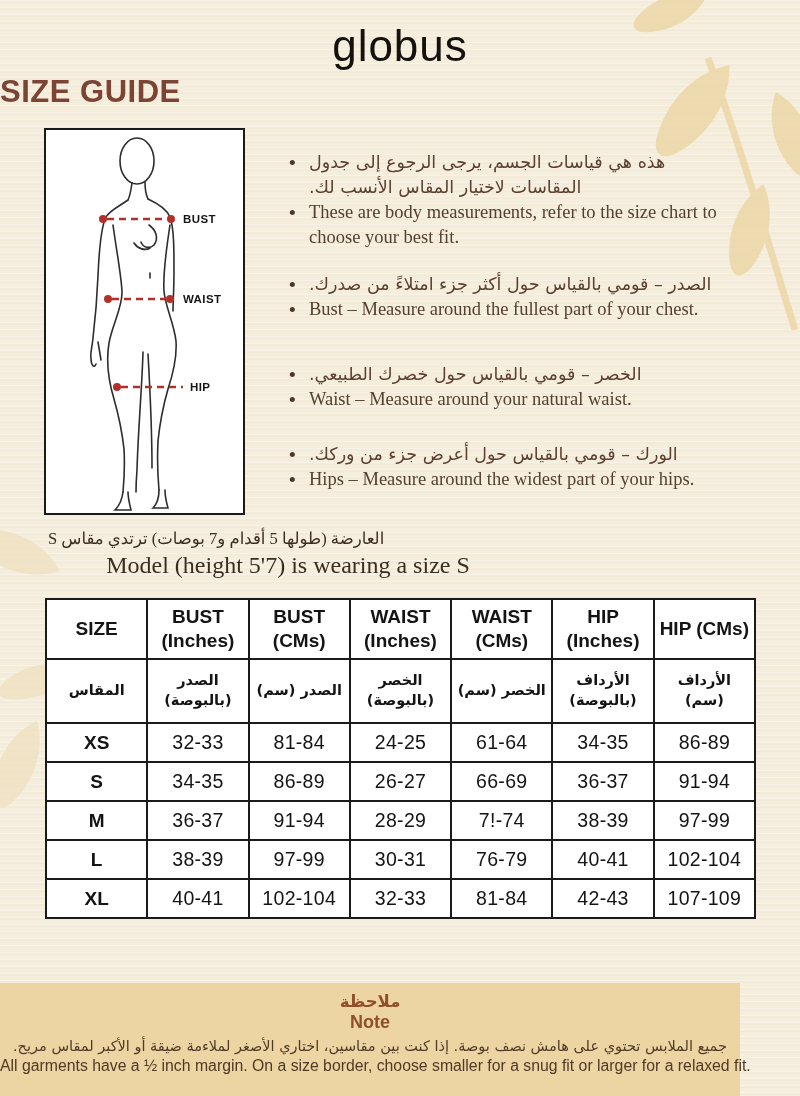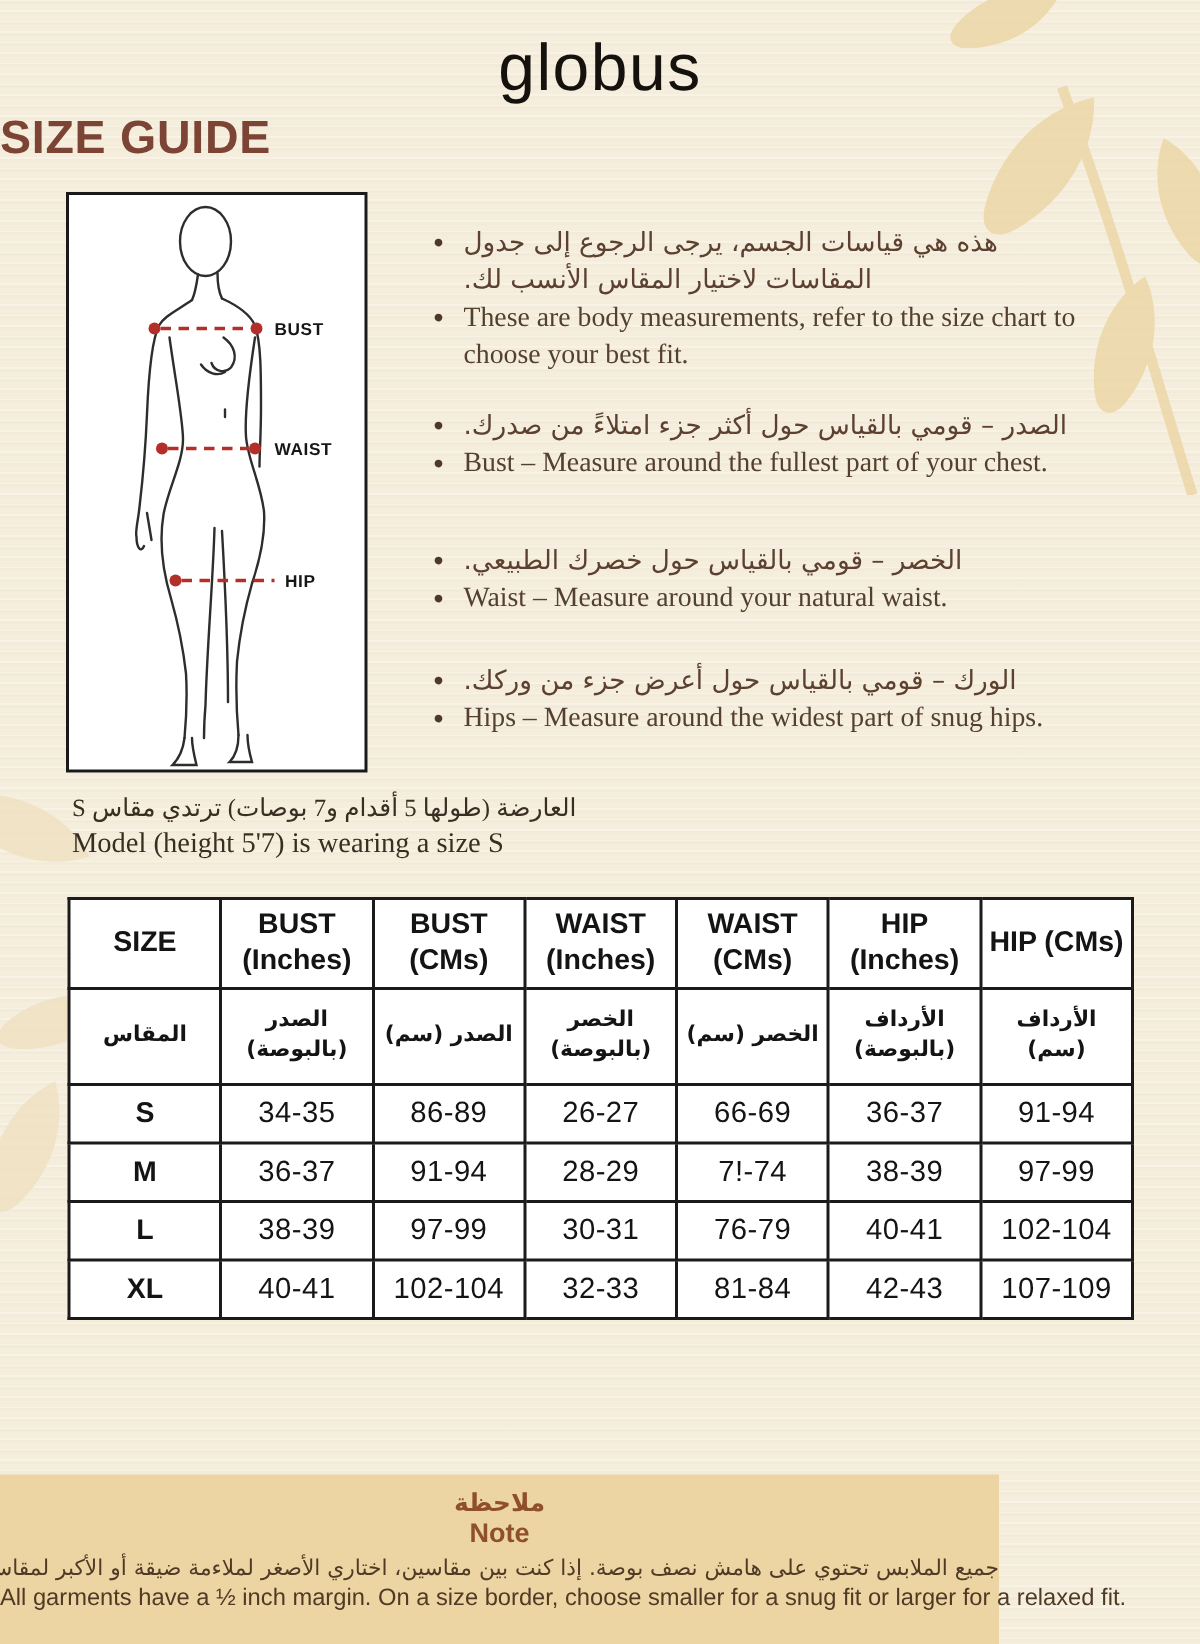--- a/index.html
+++ b/index.html
@@ -33,40 +33,40 @@
   .group.g2{margin-bottom:40px;}
   .group.g3{margin-bottom:30px;}
   .bullet-line{display:flex;align-items:flex-start;}
   .bdot{flex:none;width:20px;font-size:19px;line-height:25px;color:#4d382b;}
   .btxt{line-height:25px;color:#5c4130;}
   .btxt.ar{direction:rtl;text-align:left;font-family:"DejaVu Sans",sans-serif;font-size:17.5px;}
   .btxt.en{font-family:"Liberation Serif",serif;font-size:18.5px;color:#54402f;}
 
   .model-note{position:absolute;left:48px;top:527px;width:480px;}
   .model-ar{direction:rtl;text-align:left;font-family:Liberation Serif, serif;font-size:16.5px;color:#3a2d21;line-height:1.4;}
-  .model-en{font-family:"Liberation Serif",serif;font-size:19px;color:#3a2d21;margin-top:2px;}
+  .model-en{font-family:"Liberation Serif",serif;font-size:24px;color:#3a2d21;margin-top:2px;text-align:center;}
 
   table.size-table{
     position:absolute;left:45px;top:598px;width:711px;
     border-collapse:collapse;table-layout:fixed;background:#ffffff;
   }
   .size-table th,.size-table td{
     border:2px solid #1b1b1b;text-align:center;vertical-align:middle;
     padding:2px 2px;color:#141414;overflow:hidden;
   }
   tr.hrow-en{height:60px;margin-left:28px;}
   tr.hrow-ar{height:64px;margin-left:43px;}
   tr.drow{height:39px;}
   .th-en{font-size:19px;font-weight:700;line-height:1.25;font-family:"Liberation Sans",sans-serif;}
   .th-ar{font-size:14.5px;font-weight:700;direction:rtl;line-height:1.35;font-family:"DejaVu Sans",sans-serif;}
   .td-size{font-weight:700;font-size:19px;}
   .td-val{font-size:19.5px;letter-spacing:0.3px;}
 
   .note-section{
-    position:absolute;left:0;top:983px;width:666px;height:113px;
+    position:absolute;left:0;top:983px;width:740px;height:113px;
     background:#ecd4a3;text-align:center;
   }
   .note-title-ar{margin-top:9px;font-size:16.5px;font-weight:700;color:#8f4f2c;font-family:"DejaVu Sans",sans-serif;direction:rtl;}
   .note-title-en{font-size:18px;font-weight:700;color:#8f4f2c;margin-top:1px;}
   .note-body-ar{font-size:14.5px;color:#4f3a26;margin-top:5px;direction:rtl;font-family:"DejaVu Sans",sans-serif;white-space:nowrap;}
   .note-body-en{font-size:15.8px;color:#4f3a26;margin-top:3px;white-space:nowrap;}
 </style>
 </head>
 <body>
 
@@ -163,21 +163,21 @@
         <span class="btxt en">Waist – Measure around your natural waist.</span>
       </div>
     </div>
     <div class="group g4">
       <div class="bullet-line">
         <span class="bdot">•</span>
         <span class="btxt ar">الورك – قومي بالقياس حول أعرض جزء من وركك.</span>
       </div>
       <div class="bullet-line">
         <span class="bdot">•</span>
-        <span class="btxt en">Hips – Measure around the widest part of snug hips.</span>
+        <span class="btxt en">Hips – Measure around the widest part of your hips.</span>
       </div>
     </div>
   </div>
 
   <div class="model-note">
     <div class="model-ar">العارضة (طولها 5 أقدام و7 بوصات) ترتدي مقاس S</div>
     <div class="model-en">Model (height 5'7) is wearing a size S</div>
   </div>
 
   <table class="size-table">
@@ -194,20 +194,29 @@
     <tr class="hrow-ar">
       <th class="th-ar">المقاس</th>
       <th class="th-ar">الصدر (بالبوصة)</th>
       <th class="th-ar">الصدر (سم)</th>
       <th class="th-ar">الخصر (بالبوصة)</th>
       <th class="th-ar">الخصر (سم)</th>
       <th class="th-ar">الأرداف (بالبوصة)</th>
       <th class="th-ar">الأرداف (سم)</th>
     </tr>
     <tr class="drow">
+      <td class="td-size">XS</td>
+      <td class="td-val">32-33</td>
+      <td class="td-val">81-84</td>
+      <td class="td-val">24-25</td>
+      <td class="td-val">61-64</td>
+      <td class="td-val">34-35</td>
+      <td class="td-val">86-89</td>
+    </tr>
+    <tr class="drow">
       <td class="td-size">S</td>
       <td class="td-val">34-35</td>
       <td class="td-val">86-89</td>
       <td class="td-val">26-27</td>
       <td class="td-val">66-69</td>
       <td class="td-val">36-37</td>
       <td class="td-val">91-94</td>
     </tr>
     <tr class="drow">
       <td class="td-size">M</td>

